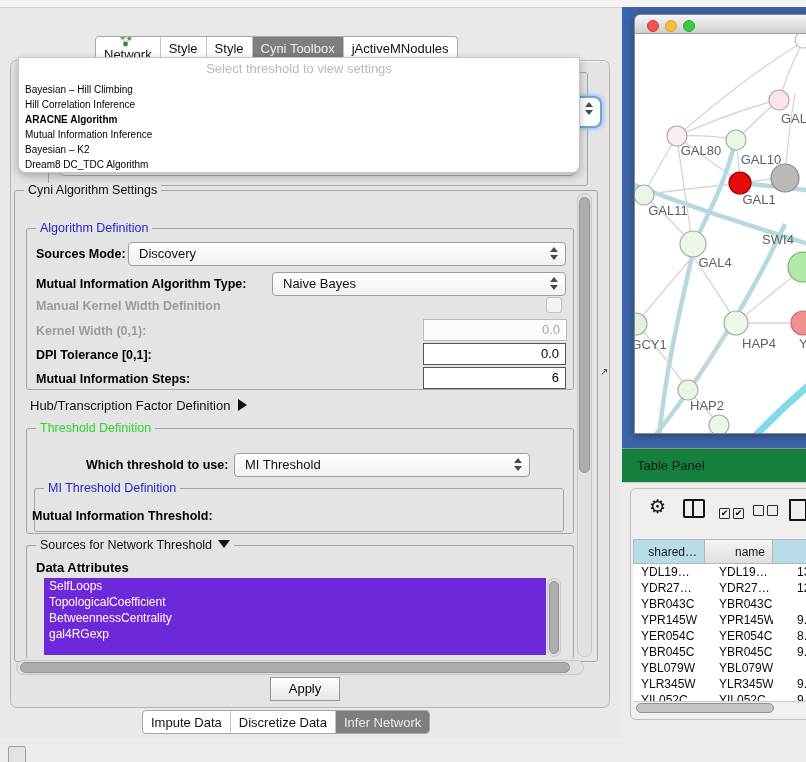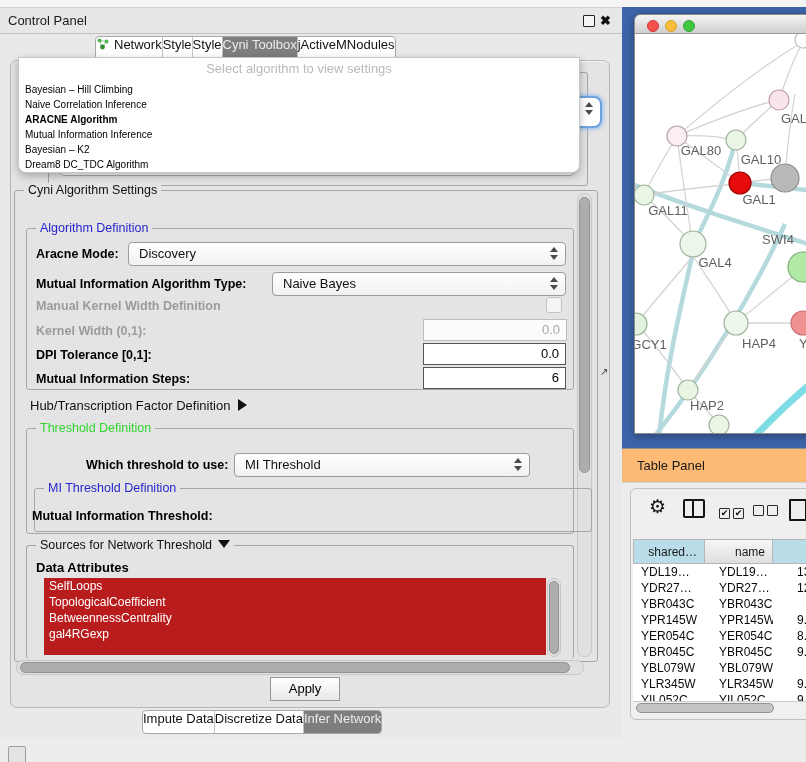--- a/index.html
+++ b/index.html
@@ -9,22 +9,22 @@
   .bold{font-weight:bold;}
   
   #left-region{left:0;top:0;width:622px;height:738px;background:#e9e9e9;border-right:1px solid #b9b9b9;}
   #top-strip{left:0;top:0;width:806px;height:7px;background:#f4f4f4;border-bottom:1px solid #d2d2d2;}
   #titlebar{left:0;top:8px;width:622px;height:25px;background:#e7e7e7;border-bottom:1px solid #c2c2c2;}
   #titlebar .t{position:absolute;left:8px;top:5px;font-size:13px;color:#1a1a1a;}
   .float-ic{width:10px;height:10px;border:1.5px solid #222;border-radius:1px;background:#f5f5f5;}
   .close-ic{font-size:13px;font-weight:bold;color:#111;line-height:13px;}
   
   .segbar{display:flex;background:#fff;border:1px solid #a8a8a8;border-radius:4px;overflow:hidden;height:22px;}
-  .seg{display:flex;justify-content:center;font-size:13px;color:#111;
-       border-right:1px solid #c3c3c3;padding:0 0;white-space:nowrap;}
+  .seg{display:flex;align-items:center;justify-content:center;font-size:13px;color:#111;
+       border-right:1px solid #c3c3c3;padding:0 8px;white-space:nowrap;flex-direction:column;}
   .seg:last-child{border-right:none;}
   .seg.sel{background:#7e7e7e;color:#ececec;}
   .tabicon{margin-right:5px;display:inline-flex;}
   
   #main-panel{left:10px;top:60px;width:598px;height:646px;background:#e4e4e4;
       border:1px solid #b6b6b6;border-radius:7px;box-shadow:inset 0 1px 0 #f4f4f4;}
   
   .group{position:absolute;border:1px solid #a6a6a6;border-radius:3px;}
   .gtitle{position:absolute;top:-8px;left:9px;background:#e4e4e4;padding:0 4px;font-size:12.5px;white-space:nowrap;}
   .blue-t{color:#2525cf;} .green-t{color:#2fd42f;} .black-t{color:#111;}
@@ -48,35 +48,35 @@
   
   #algo-popup{left:18px;top:57px;width:560px;height:114px;background:#fff;border:1px solid #c6c6c6;
      border-radius:0 0 8px 8px;box-shadow:0 3px 9px rgba(0,0,0,.28);z-index:30;}
   #algo-popup .ph{position:absolute;left:0;top:3px;width:100%;text-align:center;color:#b9b9b9;font-size:13px;}
   .opt{position:absolute;left:6px;font-size:10px;color:#000;height:15px;line-height:15px;white-space:nowrap;}
   
   .sb-track{position:absolute;background:#e0e0e0;border:1px solid #c8c8c8;border-radius:7px;}
   .sb-thumb{position:absolute;background:#adadad;border:1px solid #939393;border-radius:6px;}
   
   #attr-list{left:44px;top:578px;width:502px;height:77px;background:#e9e9e9;overflow:hidden;}
-  .attr-item{height:16px;line-height:16px;font-size:12px;color:#fff;background:#b91c1c;padding-left:5px;}
+  .attr-item{height:16px;line-height:16px;font-size:12px;color:#fff;background:#6d28d9;padding-left:5px;}
   
   #apply-btn{left:270px;top:677px;width:68px;height:22px;background:linear-gradient(#ffffff,#e7e7e7);
      border:1px solid #969696;border-radius:0;font-size:13px;text-align:center;line-height:21px;color:#000;}
   
   #blue-bg{left:622px;top:7px;width:184px;height:441px;background:#3d64a8;}
   #net-window{left:634px;top:14px;width:190px;height:418px;border:1px solid #8a8a8a;border-radius:6px 6px 0 0;
      box-shadow:0 2px 8px rgba(0,0,0,.35);}
   #net-titlebar{position:absolute;left:0;top:0;width:100%;height:18px;border-radius:5px 5px 0 0;
      background:linear-gradient(#f5f5f5,#cfcfcf);border-bottom:1px solid #9c9c9c;}
   .tl{position:absolute;top:4.5px;width:10px;height:10px;border-radius:50%;}
   #net-canvas{position:absolute;left:0;top:19px;width:190px;height:399px;background:#fff;overflow:hidden;}
   .nlabel{font-size:13px;fill:#616161;font-family:"Liberation Sans",sans-serif;}
   
-  #tp-titlebar{left:622px;top:448px;width:184px;height:33px;background:#fdba74;border-top:1px solid #8f8f8f;border-bottom:1px solid #cfcfcf;}
+  #tp-titlebar{left:622px;top:448px;width:184px;height:33px;background:#15803d;border-top:1px solid #8f8f8f;border-bottom:1px solid #cfcfcf;}
   #tp-titlebar .t{position:absolute;left:15px;top:9px;font-size:13px;color:#1a1a1a;}
   #tp-bg{left:622px;top:481px;width:184px;height:281px;background:#ececec;}
   #tp-panel{left:630px;top:488px;width:200px;height:230px;background:#efefef;border:1px solid #c0c0c0;border-radius:6px;}
   .tool-ic{position:absolute;top:10px;color:#141414;}
   .colsq{width:18px;height:15px;border:2px solid #141414;border-radius:2px;position:relative;}
   .colsq:after{content:"";position:absolute;left:7px;top:0;width:2px;height:15px;background:#141414;}
   .ckb{display:inline-block;width:9px;height:9px;border:1.5px solid #2a2a2a;border-radius:1px;margin-right:3px;
        font-size:9px;line-height:9px;text-align:center;color:#111;}
   .docsq{width:14px;height:18px;border:2px solid #141414;border-radius:1px;}
   #tbl{position:absolute;left:2px;top:50px;width:200px;}
@@ -88,25 +88,20 @@
   .tc{display:inline-block;overflow:hidden;vertical-align:top;}
   #tp-hscroll{position:absolute;left:2px;top:212px;width:178px;height:12px;background:#f1f1f1;border-top:1px solid #cccccc;}
   #cursor{left:600px;top:366px;font-size:10px;color:#333;z-index:40;}
   #mini-dock{left:8px;top:746px;width:16px;height:18px;border:1px solid #9e9e9e;background:#e3e3e3;border-radius:2px;}
 </style>
 </head>
 <body>
 
 <div class="abs" id="left-region">
 
-  <div class="abs" id="titlebar">
-    <span class="t">Control Panel</span>
-    <span class="abs float-ic" style="left:583px;top:7px;"></span>
-    <span class="abs close-ic" style="left:600px;top:6px;">✖</span>
-  </div>
 
   <div class="abs segbar" id="tabbar" style="left:95px;top:36px;">
       <div class="seg">
         <span class="tabicon">
           <svg width="13" height="13">
             <path d="M3.5,3.5 L6.5,10 L10.5,4.5 Z" stroke="#9cc49c" fill="none"></path>
             <circle cx="3.5" cy="3.5" r="2" fill="#4db84f"></circle>
             <circle cx="10.5" cy="4.5" r="2" fill="#4db84f"></circle>
             <circle cx="6.5" cy="10" r="2.4" fill="#2e8b32"></circle>
           </svg>
@@ -142,21 +137,21 @@
     <span class="gtitle black-t">Cyni Algorithm Settings</span>
   </div>
 
   <div class="abs sb-track" style="left:577px;top:193px;width:13px;height:462px;">
     <div class="sb-thumb" style="left:1px;top:3px;width:9px;height:274px;"></div>
   </div>
 
   <div class="group" style="left:26px;top:228px;width:546px;height:160px;">
     <span class="gtitle blue-t">Algorithm Definition</span>
   </div>
-  <span class="flabel" style="left:36px;top:247px;">Aracne Mode:</span>
+  <span class="flabel" style="left:36px;top:247px;">Sources Mode:</span>
   <div class="combo" style="left:128px;top:242px;width:426px;">
     <span>Discovery</span>
     <span class="spin">
         <i class="up"></i>
         <i class="dn"></i>
       </span>
   </div>
   <span class="flabel" style="left:36px;top:277px;">Mutual Information Algorithm Type:</span>
   <div class="combo" style="left:272px;top:272px;width:282px;">
     <span>Naive Bayes</span>
@@ -180,21 +175,21 @@
     <span class="gtitle green-t">Threshold Definition</span>
   </div>
   <span class="flabel" style="left:86px;top:458px;">Which threshold to use:</span>
   <div class="combo" style="left:234px;top:453px;width:284px;">
     <span>MI Threshold</span>
     <span class="spin">
         <i class="up"></i>
         <i class="dn"></i>
       </span>
   </div>
-  <div class="group" style="left:34px;top:488px;width:528px;height:42px;padding-left:28px;">
+  <div class="group" style="left:34px;top:488px;width:528px;height:42px;">
     <span class="gtitle blue-t">MI Threshold Definition</span>
   </div>
   <span class="flabel" style="left:32px;top:509px;">Mutual Information Threshold:</span>
 
   <div class="group" style="left:26px;top:545px;width:546px;height:113px;border-bottom:none;">
     <span class="gtitle black-t"><span>Sources for Network Threshold</span><span class="tri-d"></span></span>
   </div>
   <span class="flabel" style="left:36px;top:560px;font-size:13px;">Data Attributes</span>
   <div class="abs" id="attr-list">
       <div class="attr-item">SelfLoops</div>
@@ -219,24 +214,24 @@
       </div>
       <div class="seg">
         <span>Discretize Data</span>
       </div>
       <div class="seg sel">
         <span>Infer Network</span>
       </div>
     </div>
 
   <div class="abs" id="algo-popup">
-    <div class="ph">Select algorithm to view settings</div>
+    <div class="ph">Select threshold to view settings</div>
     <div id="algo-options">
         <div class="opt" style="top: 24px;">Bayesian – Hill Climbing</div>
-        <div class="opt" style="top: 39px;">Naive Correlation Inference</div>
+        <div class="opt" style="top: 39px;">Hill Correlation Inference</div>
         <div class="opt bold" style="top: 54px;">ARACNE Algorithm</div>
         <div class="opt" style="top: 69px;">Mutual Information Inference</div>
         <div class="opt" style="top: 84px;">Bayesian – K2</div>
         <div class="opt" style="top: 99px;">Dream8 DC_TDC Algorithm</div>
       </div>
   </div>
 </div>
 
 <div class="abs" id="top-strip"></div>
 <div class="abs" id="cursor">↗</div>

